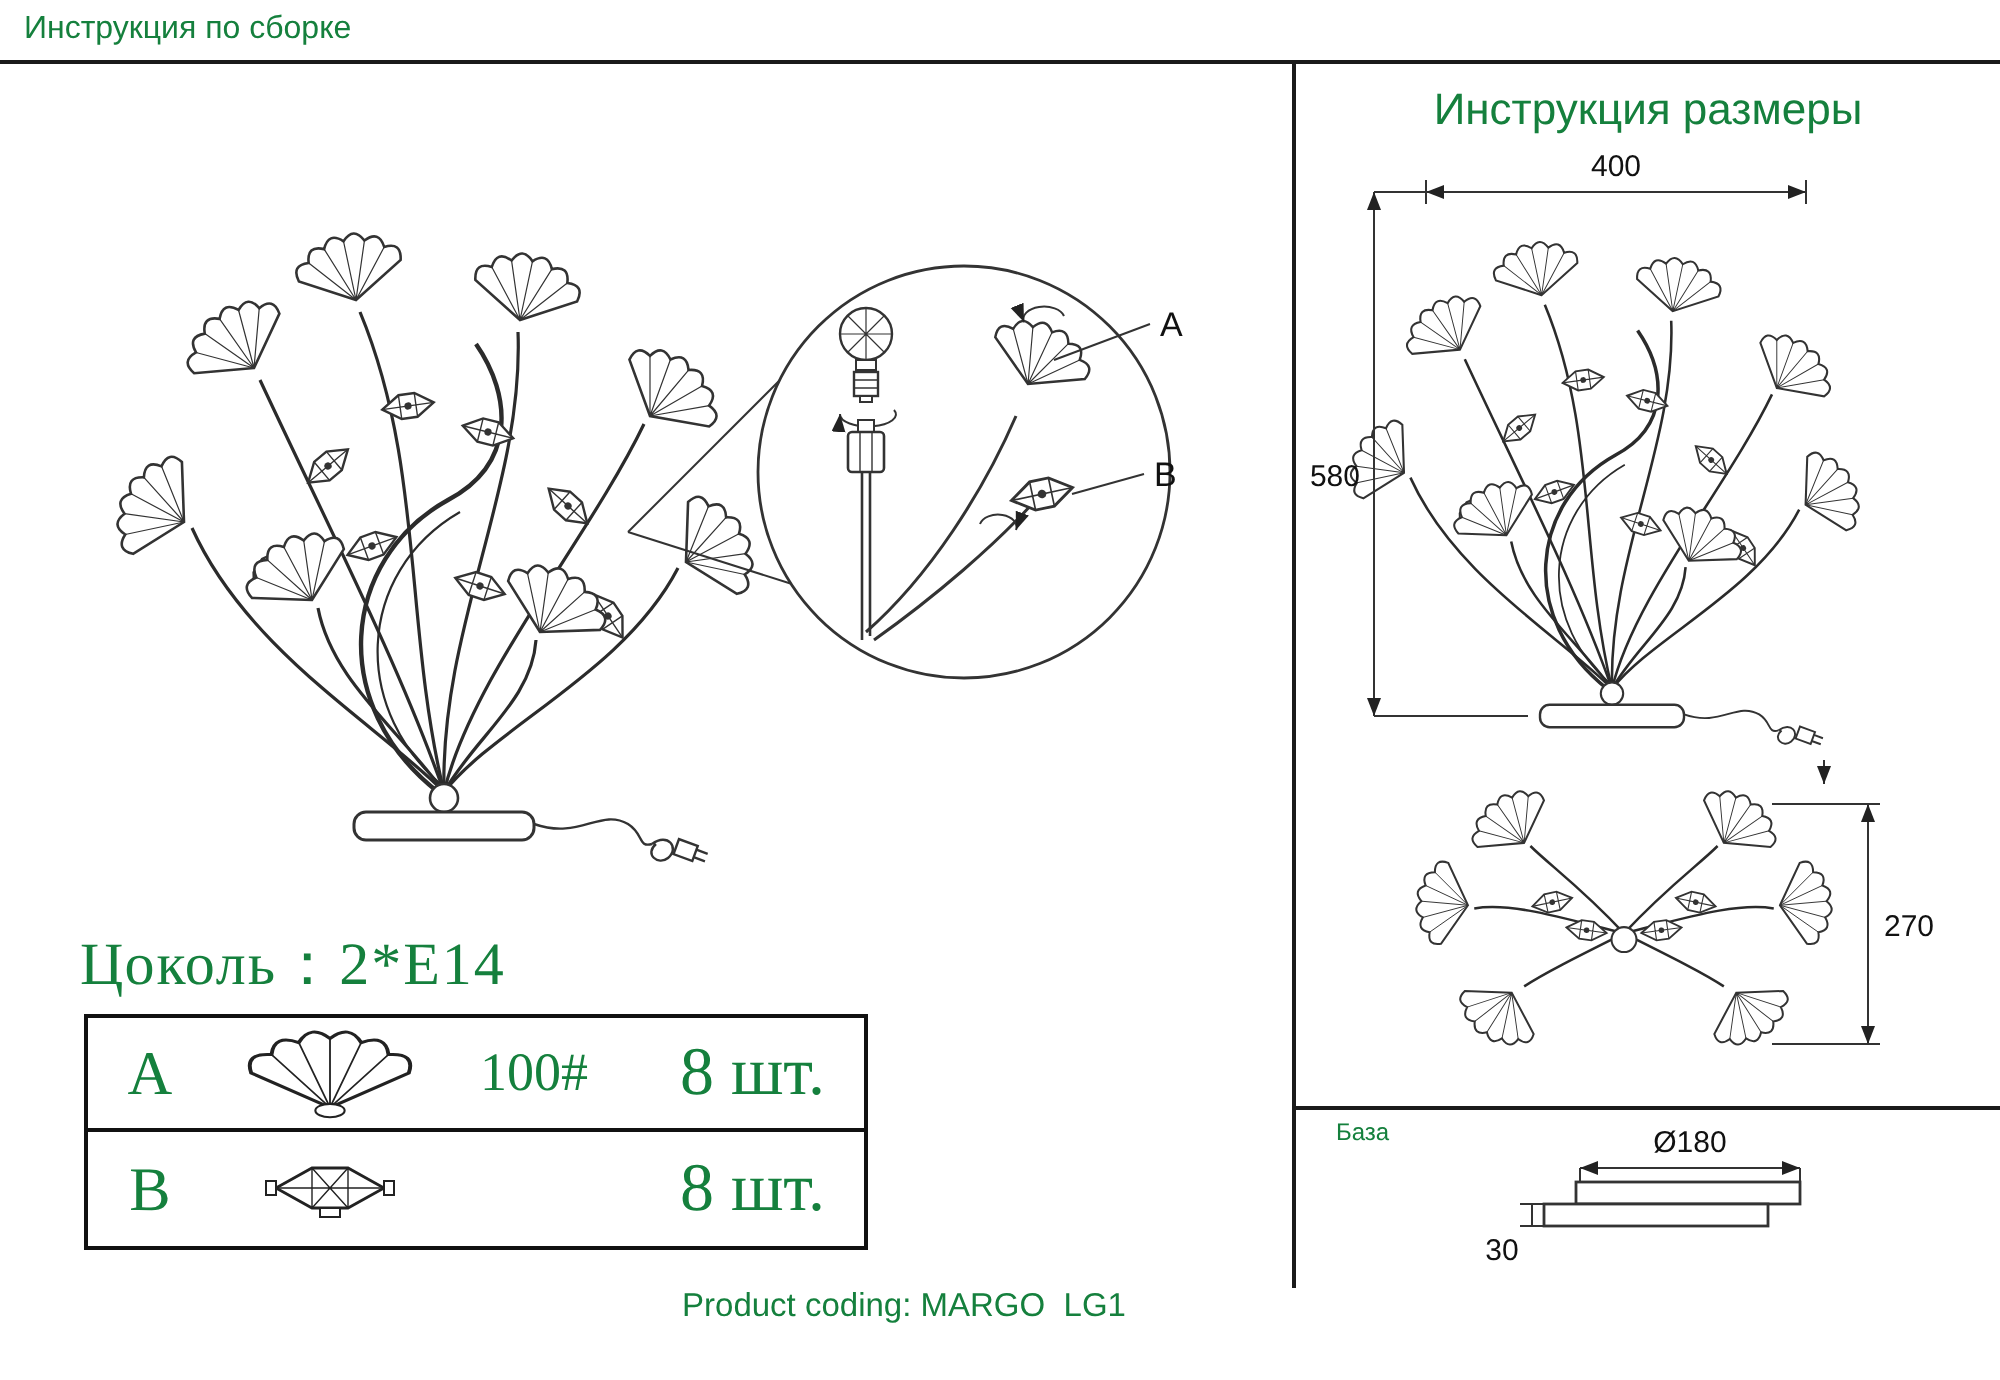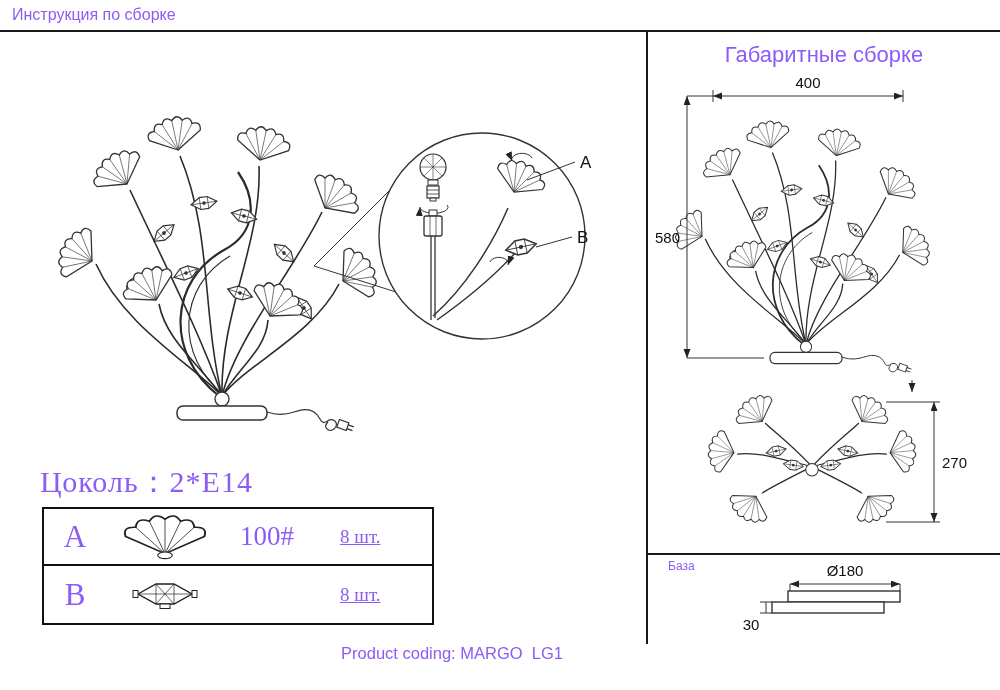--- a/index.html
+++ b/index.html
@@ -1,50 +1,50 @@
 <!DOCTYPE html>
 <html><head>
 <meta charset="utf-8">
 <style>
   * { margin:0; padding:0; box-sizing:border-box; }
   html,body { background:#fff; }
   .page { position:relative; width:1000px; height:690px; background:#fff;
-          font-family:"Liberation Sans", sans-serif; color:#8b5cf6; overflow:hidden; }
+          font-family:"Liberation Sans", sans-serif; color:#15803d; overflow:hidden; }
   .abs { position:absolute; }
   .page-title { left:12px; top:6px; font-size:16px; }
   .rule-top   { left:0; top:30px; width:1000px; height:2px; background:#1a1a1a; }
   .rule-vert  { left:646px; top:30px; width:2px; height:614px; background:#1a1a1a; }
   .rule-right { left:646px; top:553px; width:354px; height:2px; background:#1a1a1a; }
   .dims-title { left:656px; top:42px; width:336px; text-align:center; font-size:22px; }
   .base-title { left:668px; top:559px; font-size:12px; }
   .socket-label { left:40px; top:462px; font-size:30px;
                   font-family:"Liberation Serif", serif; letter-spacing:1px;text-align:right; }
   .footer { left:0; top:644px; width:904px; text-align:center; font-size:16.5px; white-space:pre; }
   .parts-table { left:42px; top:507px; width:392px; height:118px; border:2px solid #111;
                  font-family:"Liberation Serif", serif; background:#fff; }
   .parts-row { display:flex; align-items:center; height:57px; }
   .parts-row.first { border-bottom:2px solid #111; }
   .cell-letter { width:62px; text-align:center; font-size:31px; }
   .cell-icon { width:118px; display:flex; justify-content:center; align-items:center; }
   .cell-code { width:100px; font-size:27px;margin-left:16px; }
-  .cell-qty  { font-size:19px;text-decoration:underline; }
+  .cell-qty  { font-size:34px; }
   .drawing-layer { left:0; top:0; width:1000px; height:690px; pointer-events:none; }
   svg text { font-family:"Liberation Sans", sans-serif; fill:#111; }
 </style>
 </head>
 <body>
 
 <div class="page">
 
   <div class="abs page-title">Инструкция по сборке</div>
   <div class="abs rule-top"></div>
   <div class="abs rule-vert"></div>
   <div class="abs rule-right"></div>
 
-  <div class="abs dims-title">Габаритные сборке</div>
+  <div class="abs dims-title">Инструкция размеры</div>
   <div class="abs base-title">База</div>
   <div class="abs socket-label">Цоколь：2*E14</div>
   <div class="abs footer">Product coding: MARGO  LG1</div>
 
   <div class="abs parts-table">
     <div class="parts-row first">
       <div class="cell-letter">A</div>
       <div class="cell-icon">
         <svg width="88" height="46" viewBox="-42 -38 84 44">
           <g transform="scale(1.45,1.1)">

